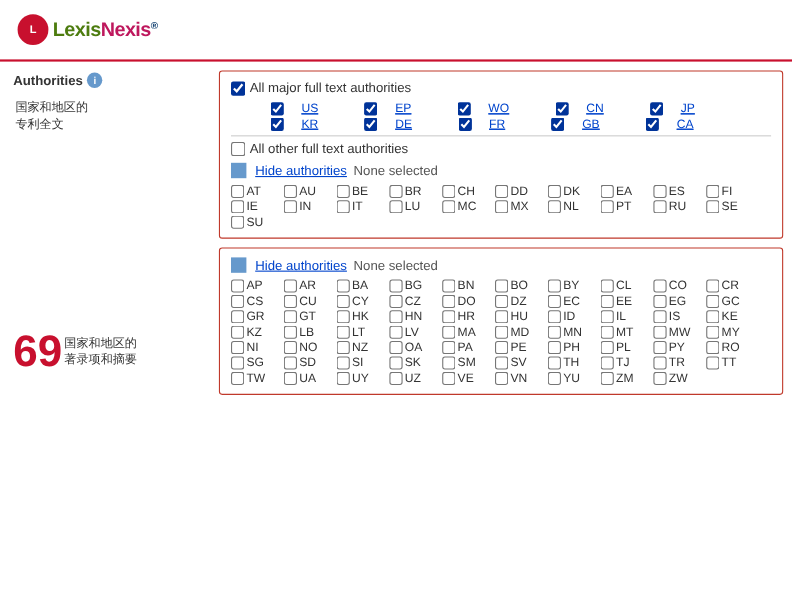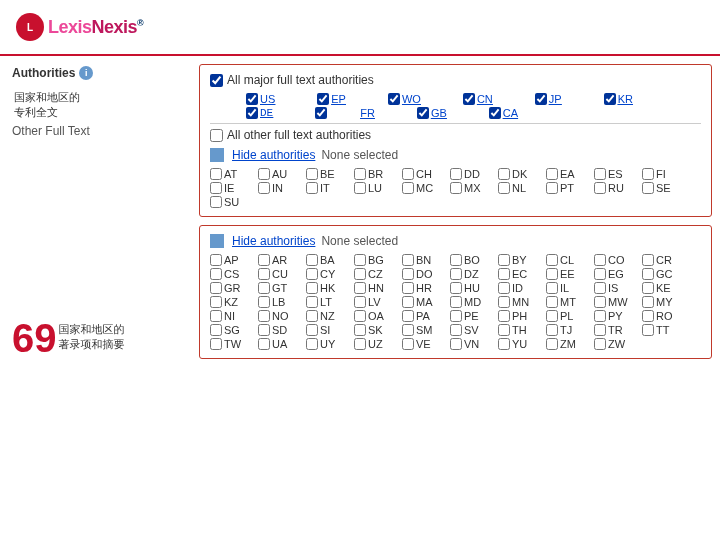--- a/index.html
+++ b/index.html
@@ -198,21 +198,21 @@
     .major-countries {
       display: flex;
       flex-wrap: wrap;
       gap: 2px 0;
       margin-top: 2px;
     }
 
     .major-country {
       display: flex;
       align-items: center;
-      gap: 2px;
+      gap: 16px;
       margin-right: 6px;
       font-size: 11px;
       color: #0044cc;
       text-decoration: underline;
       cursor: pointer;
       padding-left: 36px;
     }
 
     .major-country input[type="checkbox"] {
       width: 12px;
@@ -236,40 +236,39 @@
       vertical-align: middle;
     }
   </style>
 </head>
 <body>
 
 <div class="header">
   <div class="logo">
     <div class="logo-circle">L</div>
     <span class="logo-text">
-      <span style="color:#ec4899;">Lexis</span><span>Nexis</span><sup style="font-size:9px;">®</sup>
+      <span style="color:#4d7c0f;">Lexis</span><span>Nexis</span><sup style="font-size:9px;">®</sup>
     </span>
   </div>
 </div>
 
 <div class="main">
 
   <div class="sidebar">
     <div class="sidebar-section-title">
       <span>Authorities</span>
       <div class="info-icon">i</div>
     </div>
 
     <div class="authority-count-block">
       <span class="count-label">
         <span>国家和地区的</span><br>
         <span>专利全文</span>
       </span>
     </div>
-    <div class="other-label">Other Full Text</div>
 
     <div class="sidebar-section-bib">
       <div style="margin-top:180px;"></div>
       <div class="authority-count-block">
         <span class="count-number">69</span>
         <span class="count-label">
           <span>国家和地区的</span><br>
           <span>著录项和摘要</span>
         </span>
       </div>
@@ -305,25 +304,25 @@
           <div class="major-country">
             <input type="checkbox" checked="" style="">
             <span style="color:#0044cc;text-decoration:underline;">JP</span>
           </div>
           <div class="major-country">
             <input type="checkbox" checked="" style="">
             <span style="color:#0044cc;text-decoration:underline;">KR</span>
           </div>
           <div class="major-country">
             <input type="checkbox" checked="" style="">
-            <span style="color:#0044cc;text-decoration:underline;font-family:Liberation Mono, monospace;">DE</span>
-          </div>
-          <div class="major-country">
-            <input type="checkbox" checked="" style="">
-            <span style="color:#0044cc;text-decoration:underline;margin-left:31px;">FR</span>
+            <span style="color:#0044cc;text-decoration:underline;">DE</span>
+          </div>
+          <div class="major-country">
+            <input type="checkbox" checked="" style="">
+            <span style="color:#0044cc;text-decoration:underline;">FR</span>
           </div>
           <div class="major-country">
             <input type="checkbox" checked="" style="">
             <span style="color:#0044cc;text-decoration:underline;">GB</span>
           </div>
           <div class="major-country">
             <input type="checkbox" checked="" style="">
             <span style="color:#0044cc;text-decoration:underline;">CA</span>
           </div>
         </div>

